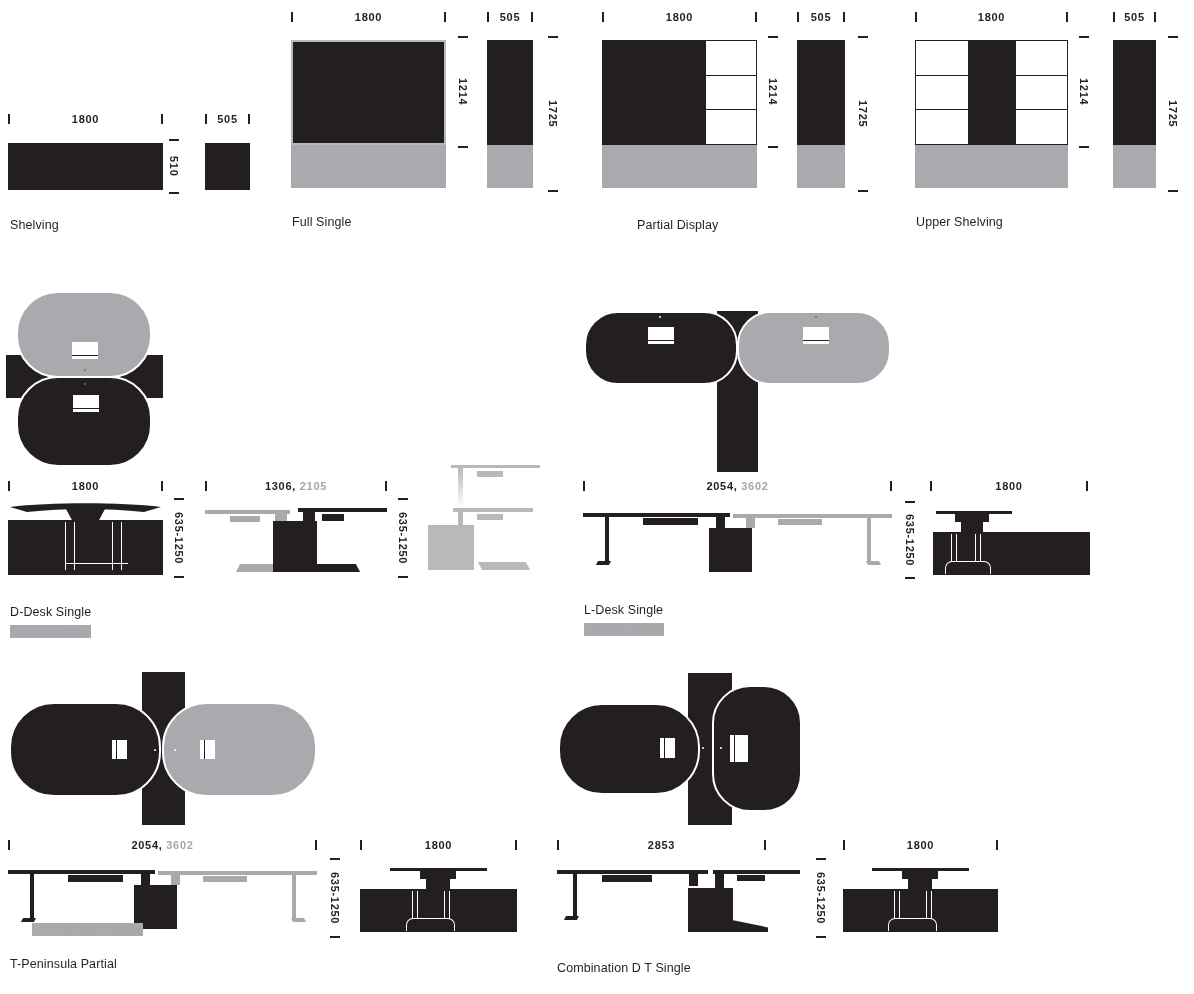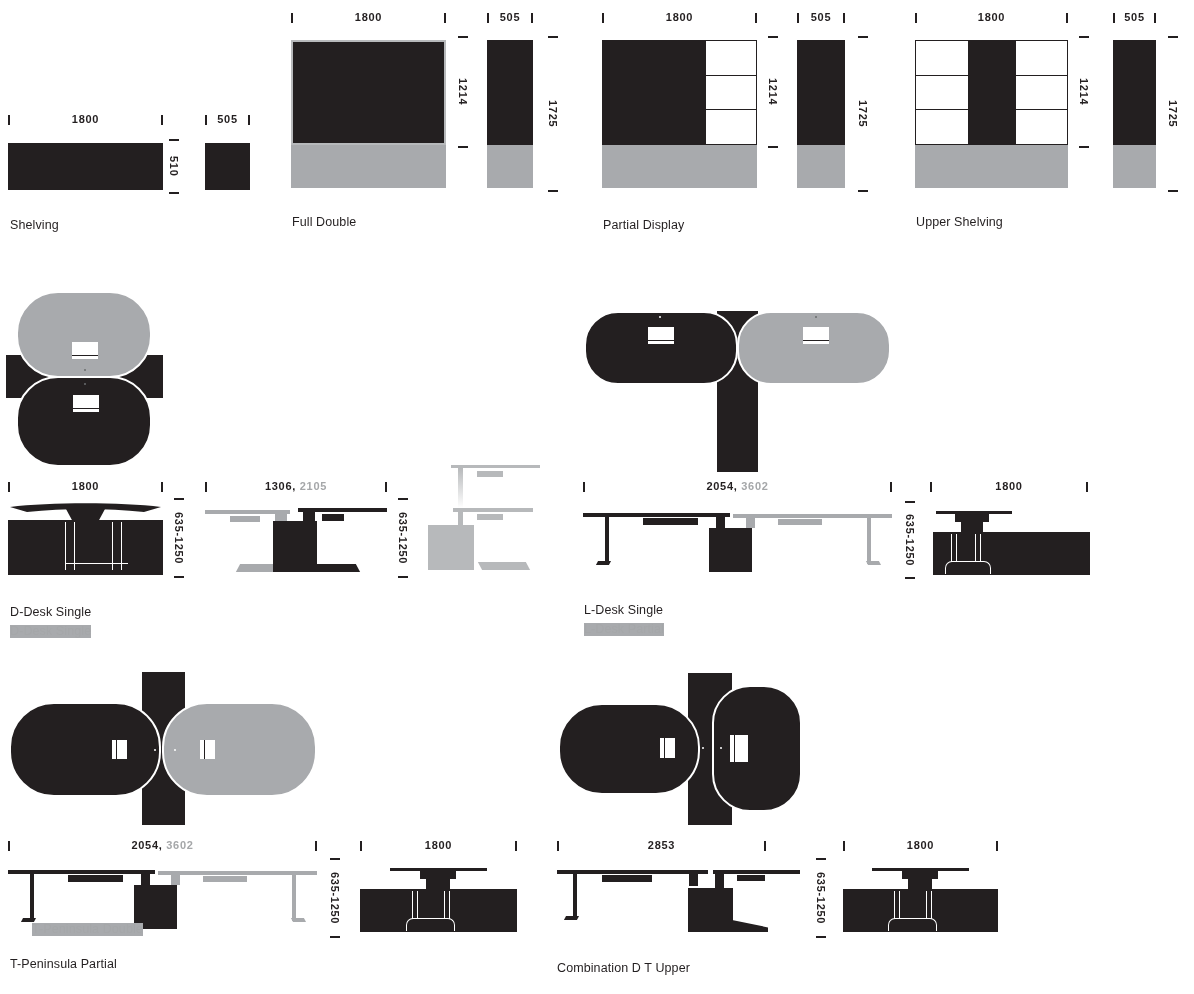--- a/index.html
+++ b/index.html
@@ -1,20 +1,20 @@
 <!DOCTYPE html>
 <html><head>
 <meta charset="utf-8">
 <style>
   html,body{margin:0;padding:0;background:#fff;}
   #canvas{position:relative;width:1194px;height:994px;background:#ffffff;overflow:hidden;
           font-family:"Liberation Sans", sans-serif;color:#231f20;}
   .abs{position:absolute;}
   
-  .hdim{position:absolute;display:flex;align-items:flex-end;height:11px;}
+  .hdim{position:absolute;display:flex;align-items:flex-start;height:11px;}
   .hdim .tick{width:2px;height:10px;background:#231f20;}
   .hdim .val{flex:1;text-align:center;font-size:11px;font-weight:700;letter-spacing:0.7px;
              line-height:1;white-space:nowrap;}
   
   .vdim{position:absolute;display:flex;flex-direction:column;align-items:center;width:13px;}
   .vdim .tick{height:2px;width:10px;background:#231f20;}
   .vdim .val{flex:1;display:flex;align-items:center;justify-content:center;
              writing-mode:vertical-rl;text-orientation:mixed;
              font-size:11px;font-weight:700;letter-spacing:0.7px;white-space:nowrap;}
   .dimgray{color:#a5a7a9;}
@@ -83,21 +83,21 @@
   </div>
   <div class="abs" style="left:487px;top:40px;width:46px;height:148px;">
     <div class="abs ink" style="left:0;top:0;width:46px;height:105px;"></div>
     <div class="abs gray" style="left:0;top:105px;width:46px;height:43px;"></div>
   </div>
   <div class="vdim" style="left:546px;top:36px;height:156px;">
     <div class="tick"></div>
       <div class="val">1725</div>
       <div class="tick"></div>
   </div>
-  <div class="plabel" style="left:292px;top:216px;">Full Double</div>
+  <div class="plabel" style="left:292px;top:216px;">Full Single</div>
 
   <div class="hdim" style="left:602px;top:12px;width:155px;">
     <div class="tick"></div>
       <div class="val">1800</div>
       <div class="tick"></div>
   </div>
   <div class="abs" style="left:602px;top:40px;width:155px;height:148px;">
     <div class="abs ink" style="left:0;top:0;width:104px;height:105px;"></div>
     <div class="shelf" style="left:103px;top:0;width:52px;height:36px;"></div>
     <div class="shelf" style="left:103px;top:34.5px;width:52px;height:36px;"></div>
@@ -116,21 +116,21 @@
   </div>
   <div class="abs" style="left:797px;top:40px;width:48px;height:148px;">
     <div class="abs ink" style="left:0;top:0;width:48px;height:105px;"></div>
     <div class="abs gray" style="left:0;top:105px;width:48px;height:43px;"></div>
   </div>
   <div class="vdim" style="left:856px;top:36px;height:156px;">
     <div class="tick"></div>
       <div class="val">1725</div>
       <div class="tick"></div>
   </div>
-  <div class="plabel" style="left:603px;top:219px;">Partial Display</div>
+  <div class="plabel" style="left:637px;top:219px;">Partial Display</div>
 
   <div class="hdim" style="left:915px;top:12px;width:153px;">
     <div class="tick"></div>
       <div class="val">1800</div>
       <div class="tick"></div>
   </div>
   <div class="abs" style="left:915px;top:40px;width:153px;height:148px;">
     <div class="shelf" style="left:0;top:0;width:55px;height:36px;"></div>
     <div class="shelf" style="left:0;top:34.5px;width:55px;height:36px;"></div>
     <div class="shelf" style="left:0;top:69px;width:55px;height:36px;"></div>
@@ -388,15 +388,15 @@
     <div class="abs ink" style="left:59px;top:9px;width:36px;height:8px;"></div>
     <div class="abs ink" style="left:65px;top:16px;width:24px;height:12px;"></div>
     <div class="abs ink" style="left:0;top:27px;width:155px;height:43px;">
       <div class="wl" style="left:51px;top:2px;width:1px;height:28px;"></div>
       <div class="wl" style="left:56px;top:2px;width:1px;height:28px;"></div>
       <div class="wl" style="left:83px;top:2px;width:1px;height:28px;"></div>
       <div class="wl" style="left:88px;top:2px;width:1px;height:28px;"></div>
       <div class="foot-outline" style="left:45px;top:29px;width:49px;height:13px;"></div>
     </div>
   </div>
-  <div class="plabel" style="left:557px;top:962px;">Combination D T Upper</div>
+  <div class="plabel" style="left:557px;top:962px;">Combination D T Single</div>
 
 </div>
 
 </body></html>

